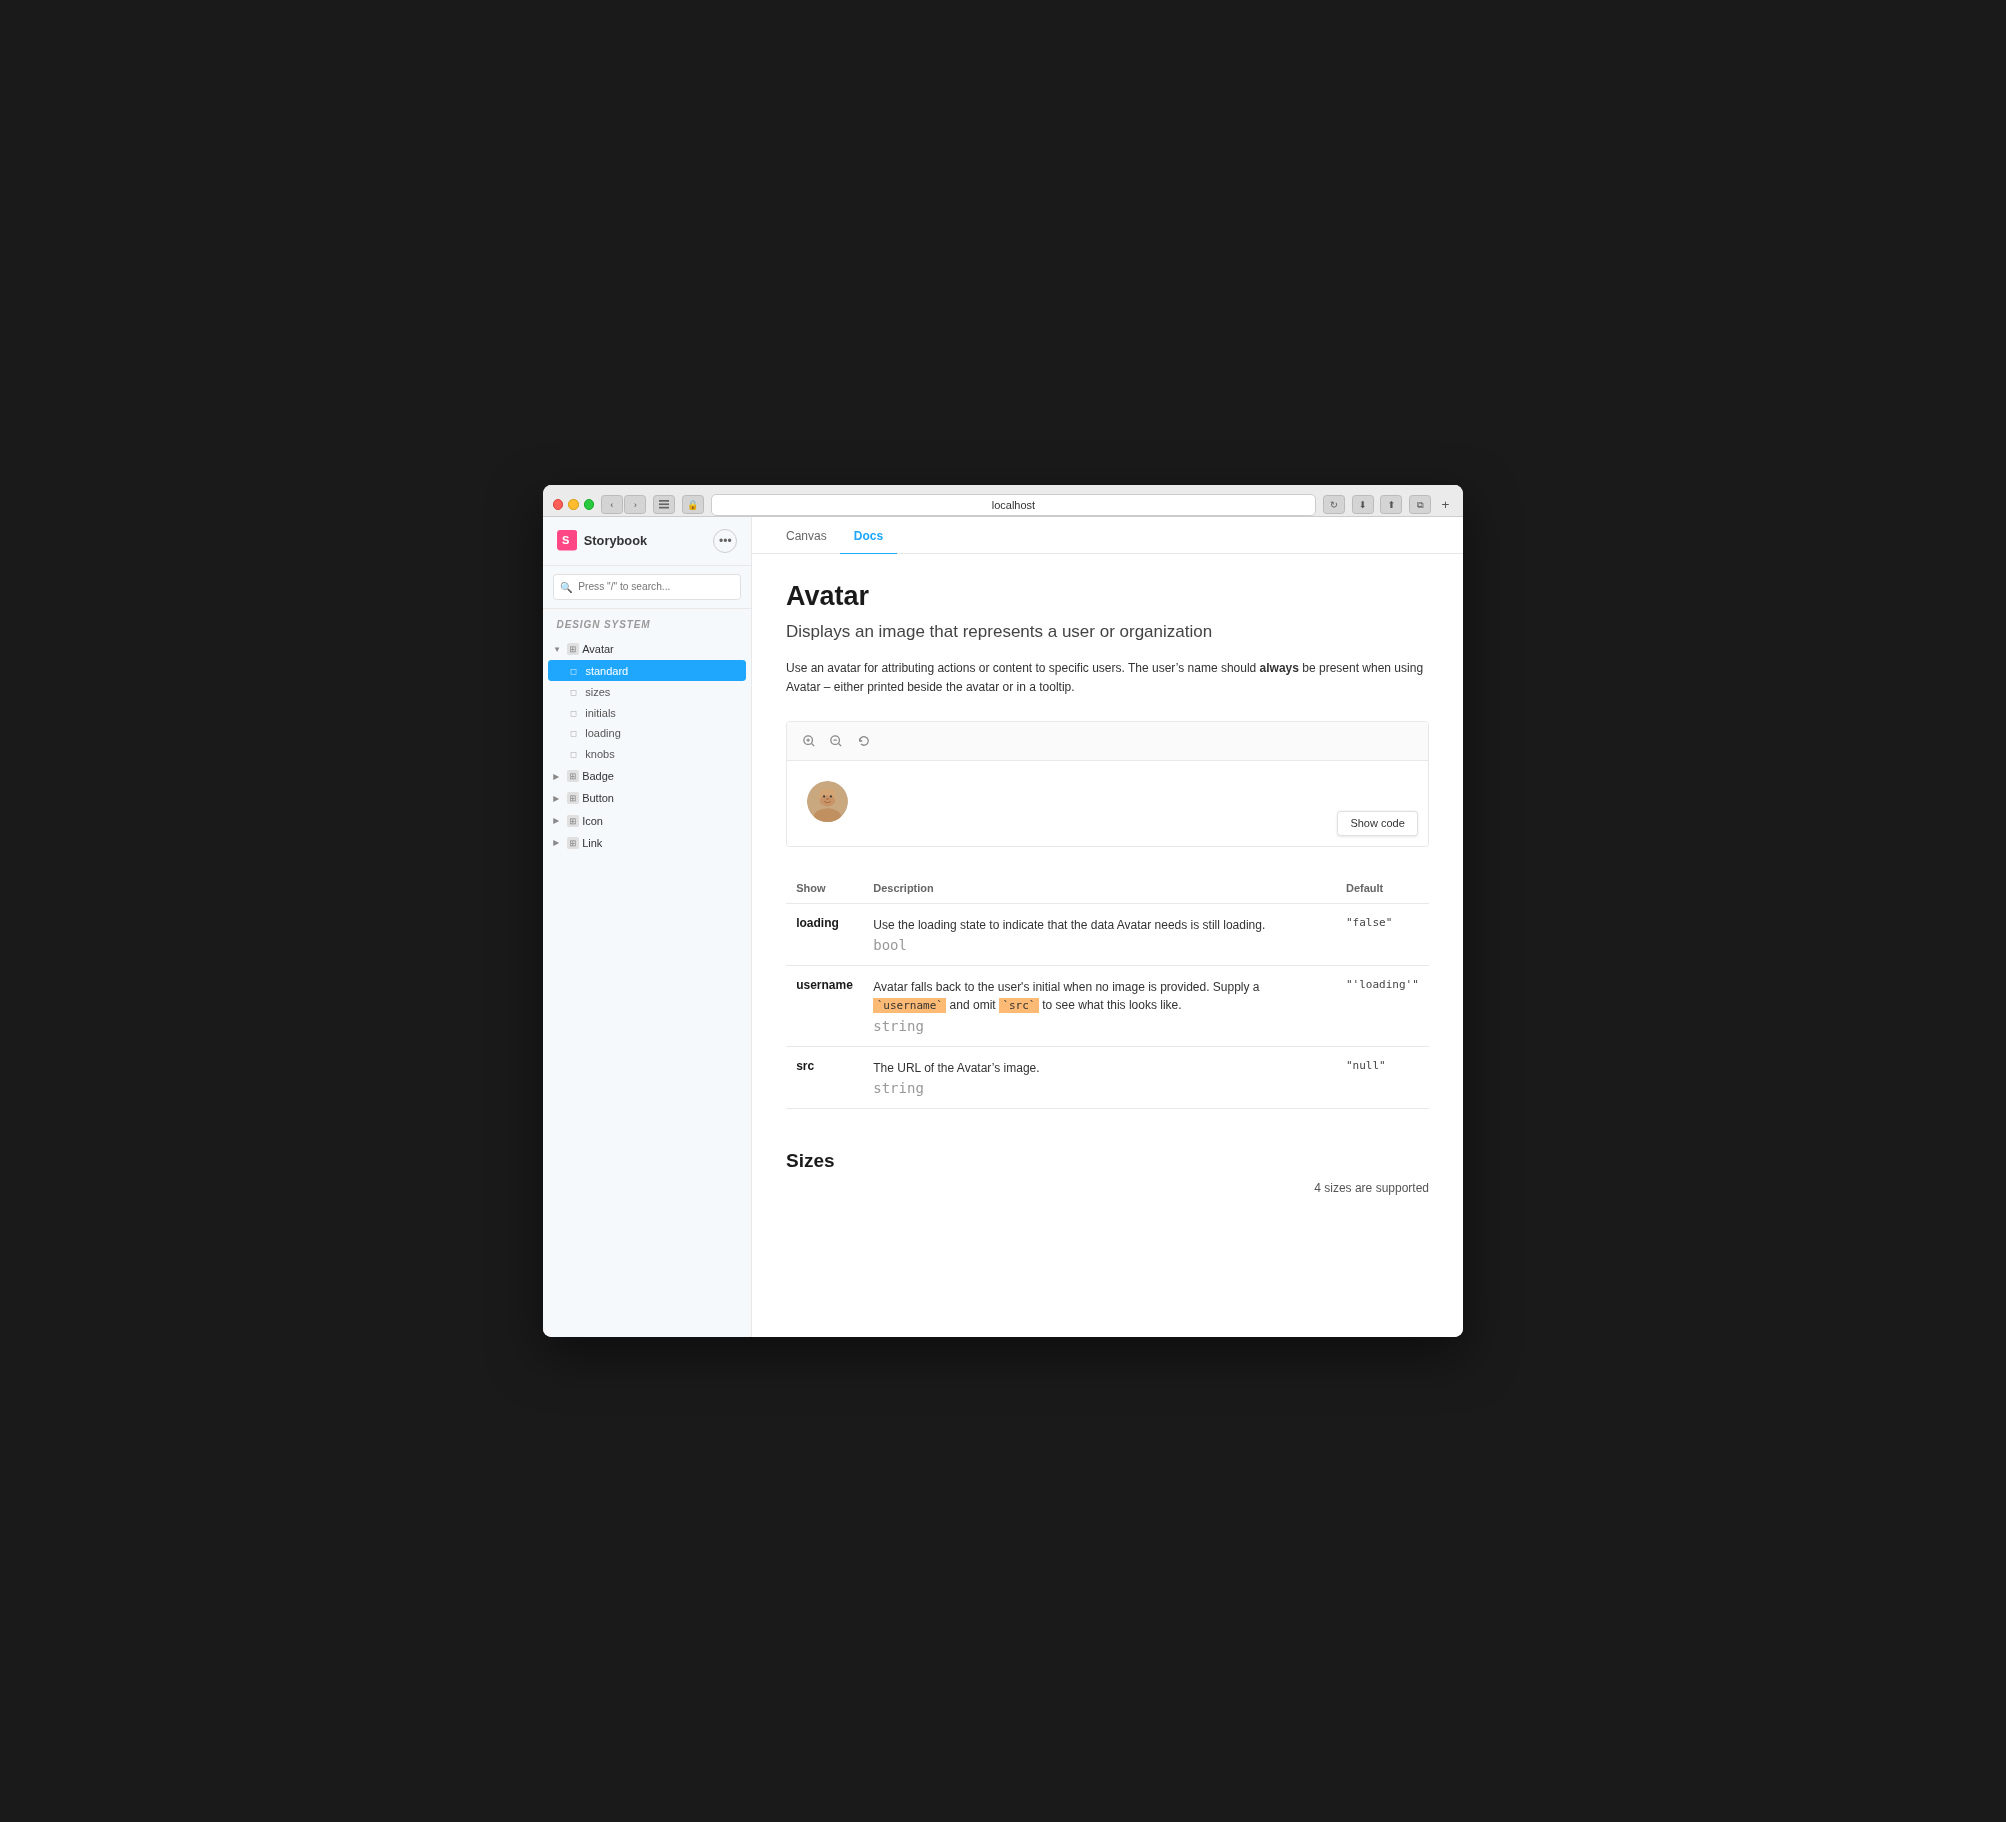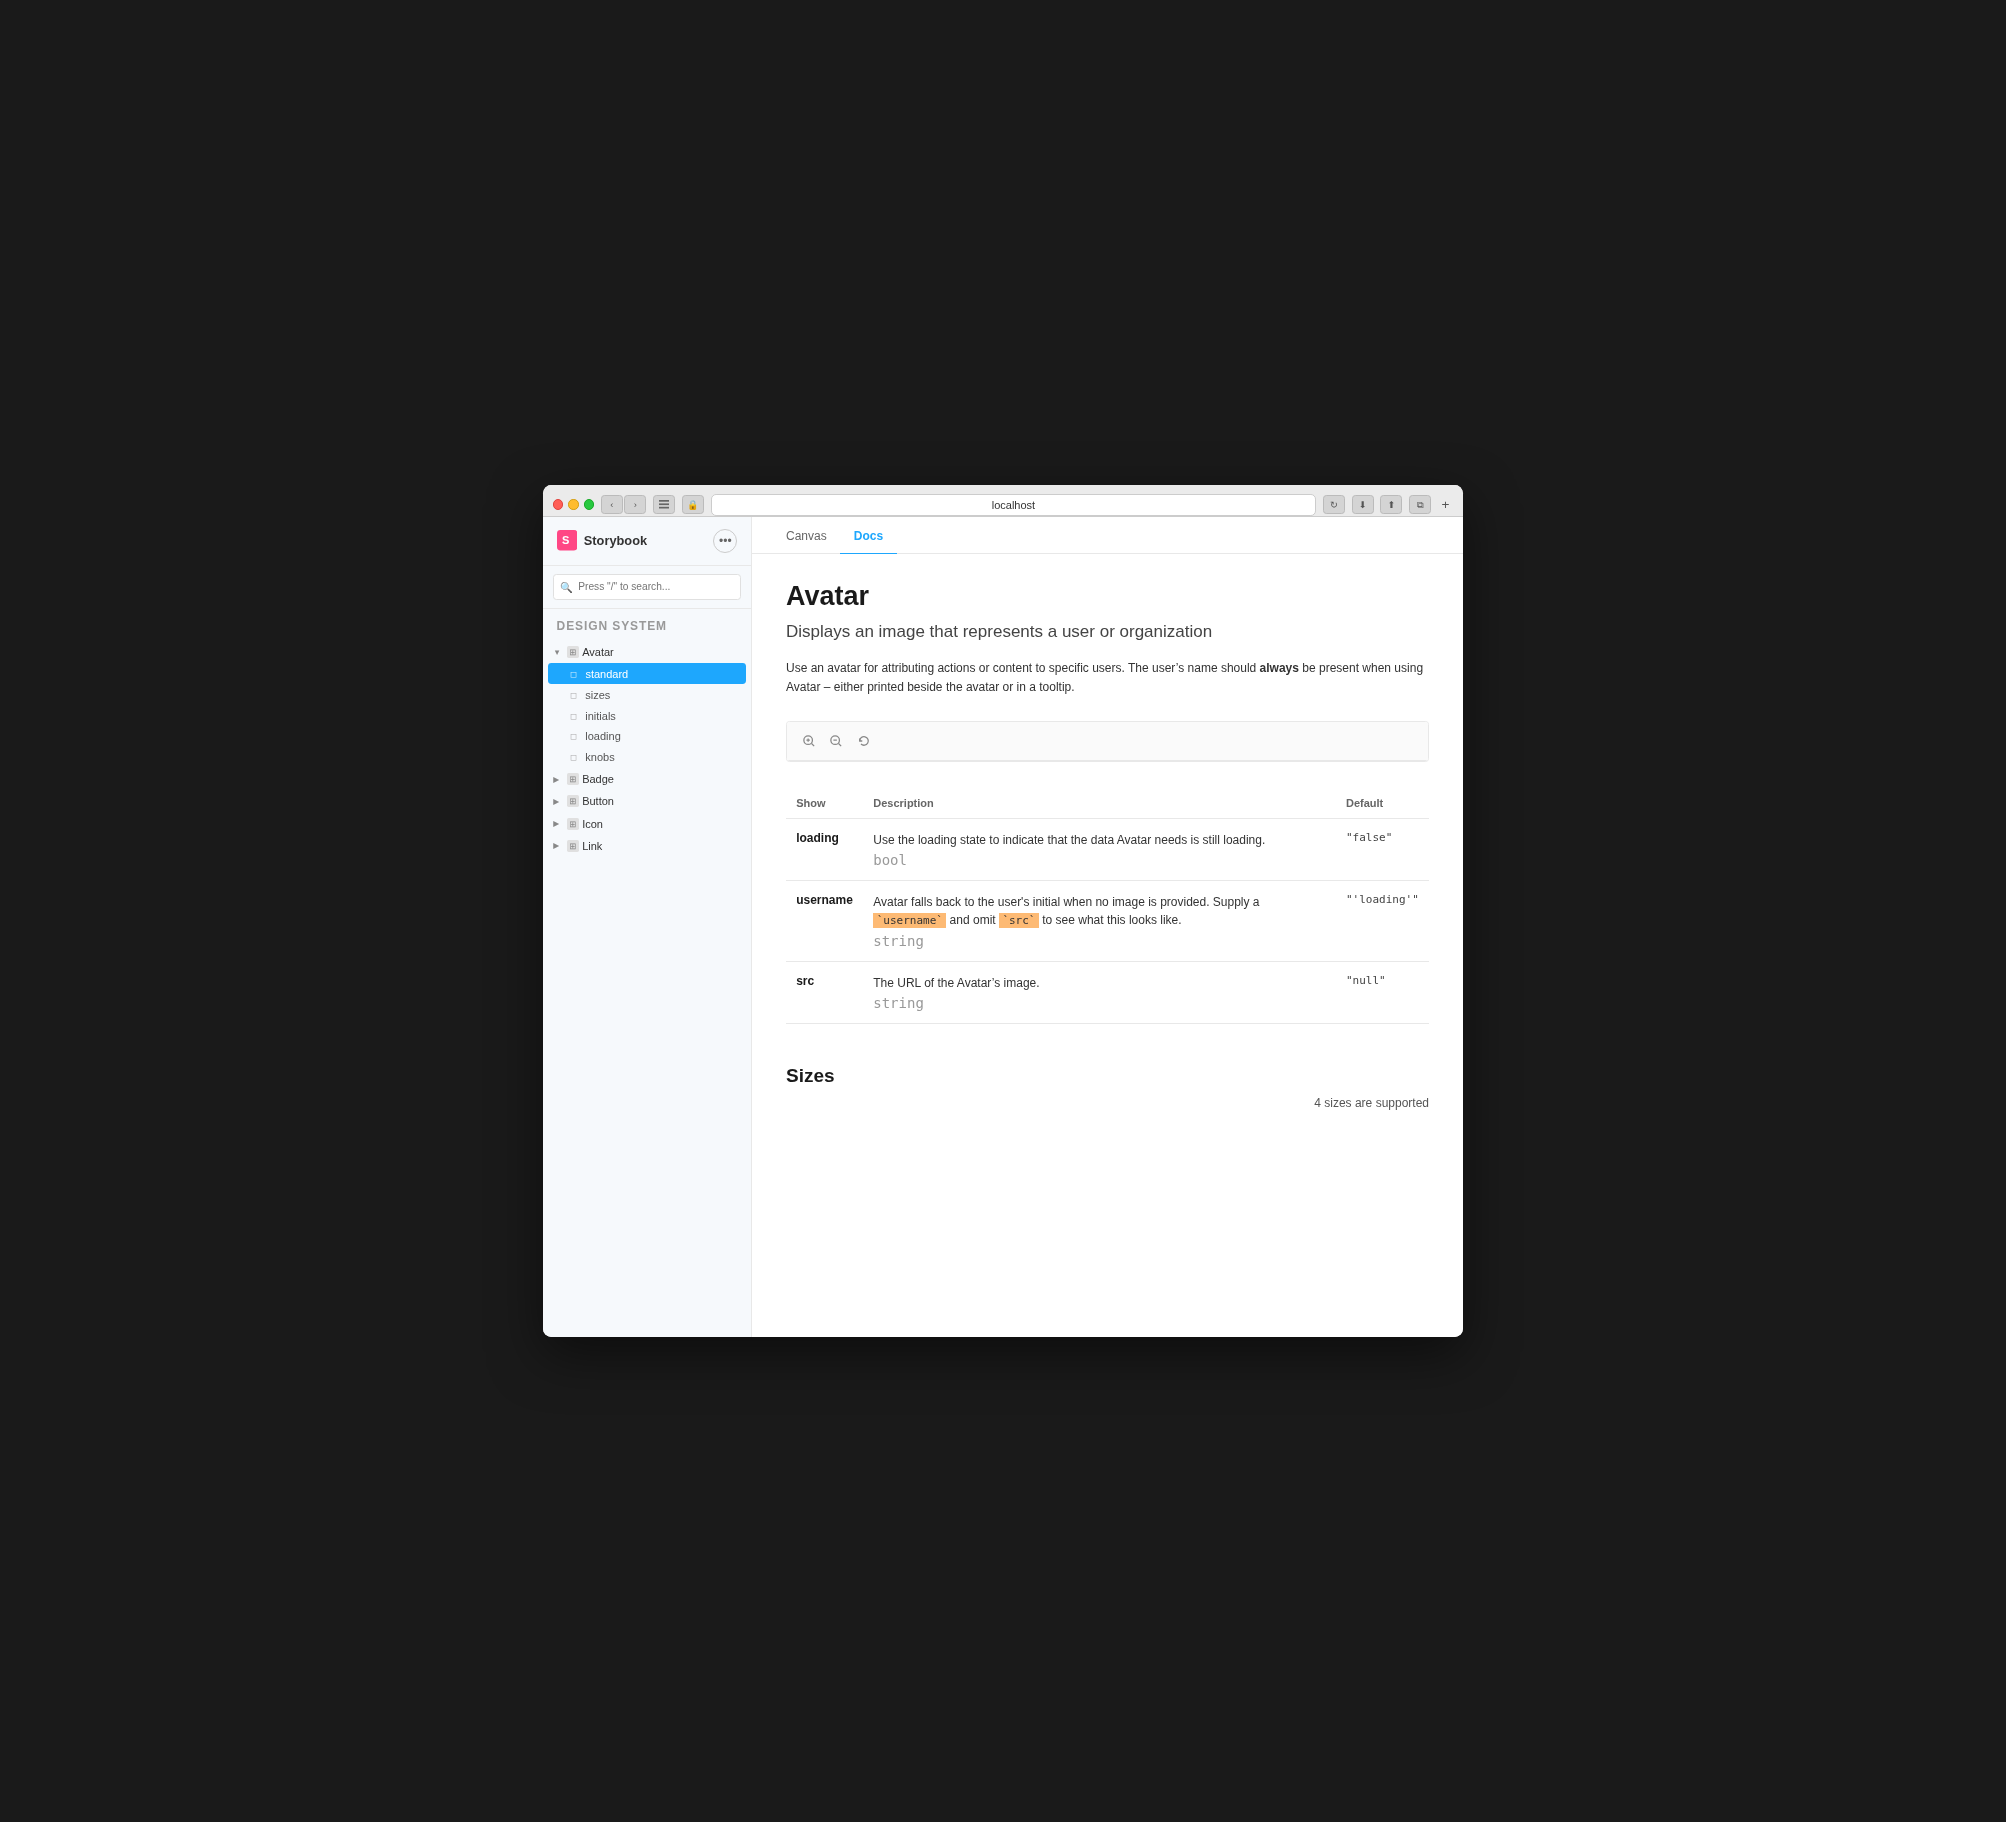--- a/index.html
+++ b/index.html
@@ -182,26 +182,27 @@
     }
     .search-icon-inner {
       position: absolute;
       left: 6.8px;
       top: 50%;
       transform: translateY(-50%);
       font-size: 10.2px;
       color: #999;
     }
     .nav-section-label {
-      font-size: 12px;
+      font-size: 10px;
       font-weight: 700;
       letter-spacing: 0.9px;
       color: #999;
       padding: 10.2px 13.6px 5.1px 13.6px;
       text-transform: uppercase;
+      font-style: italic;
     }
     .nav-tree {
       padding: 3.4px 0;
       overflow-y: auto;
       flex: 1;
     }
     .nav-group {
       margin-bottom: 1.7px;
     }
     .nav-group-header {
@@ -592,20 +593,44 @@
                 <line x1="10" y1="10" x2="13" y2="13" stroke="#888" stroke-width="1.5"></line>
               </svg>
             </button>
             <button class="preview-tool-btn">
               <svg width="12" height="12" viewBox="0 0 14 14" fill="none">
                 <path d="M2 7a5 5 0 1 1 1.5 3.5" stroke="#888" stroke-width="1.5" fill="none"></path>
                 <polyline points="2,4 2,7 5,7" stroke="#888" stroke-width="1.5" fill="none"></polyline>
               </svg>
             </button>
           </div>
+          <div class="preview-area">
+
+            <div class="avatar-preview">
+              <svg width="41" height="41" viewBox="0 0 48 48">
+                <circle cx="24" cy="24" r="24" fill="#c9a880"></circle>
+
+                <ellipse cx="24" cy="19" rx="10" ry="10" fill="#d4a574"></ellipse>
+
+                <ellipse cx="24" cy="42" rx="16" ry="10" fill="#c09060"></ellipse>
+
+                <ellipse cx="24" cy="23" rx="9" ry="7" fill="#c8956a"></ellipse>
+
+                <circle cx="20" cy="18" r="1.2" fill="#333"></circle>
+                <circle cx="28" cy="18" r="1.2" fill="#333"></circle>
+
+                <ellipse cx="24" cy="21" rx="1.5" ry="1" fill="#b07040"></ellipse>
+
+                <path d="M20 24 Q24 27 28 24" stroke="#a06030" stroke-width="1" fill="none"></path>
+
+                <ellipse cx="24" cy="13" rx="9" ry="4" fill="#d4a574"></ellipse>
+              </svg>
+            </div>
+            <button class="show-code-btn">Show code</button>
+          </div>
         </div>
 
         <table class="props-table">
           <thead>
             <tr>
               <th>Show</th>
               <th>Description</th>
               <th>Default</th>
             </tr>
           </thead>

